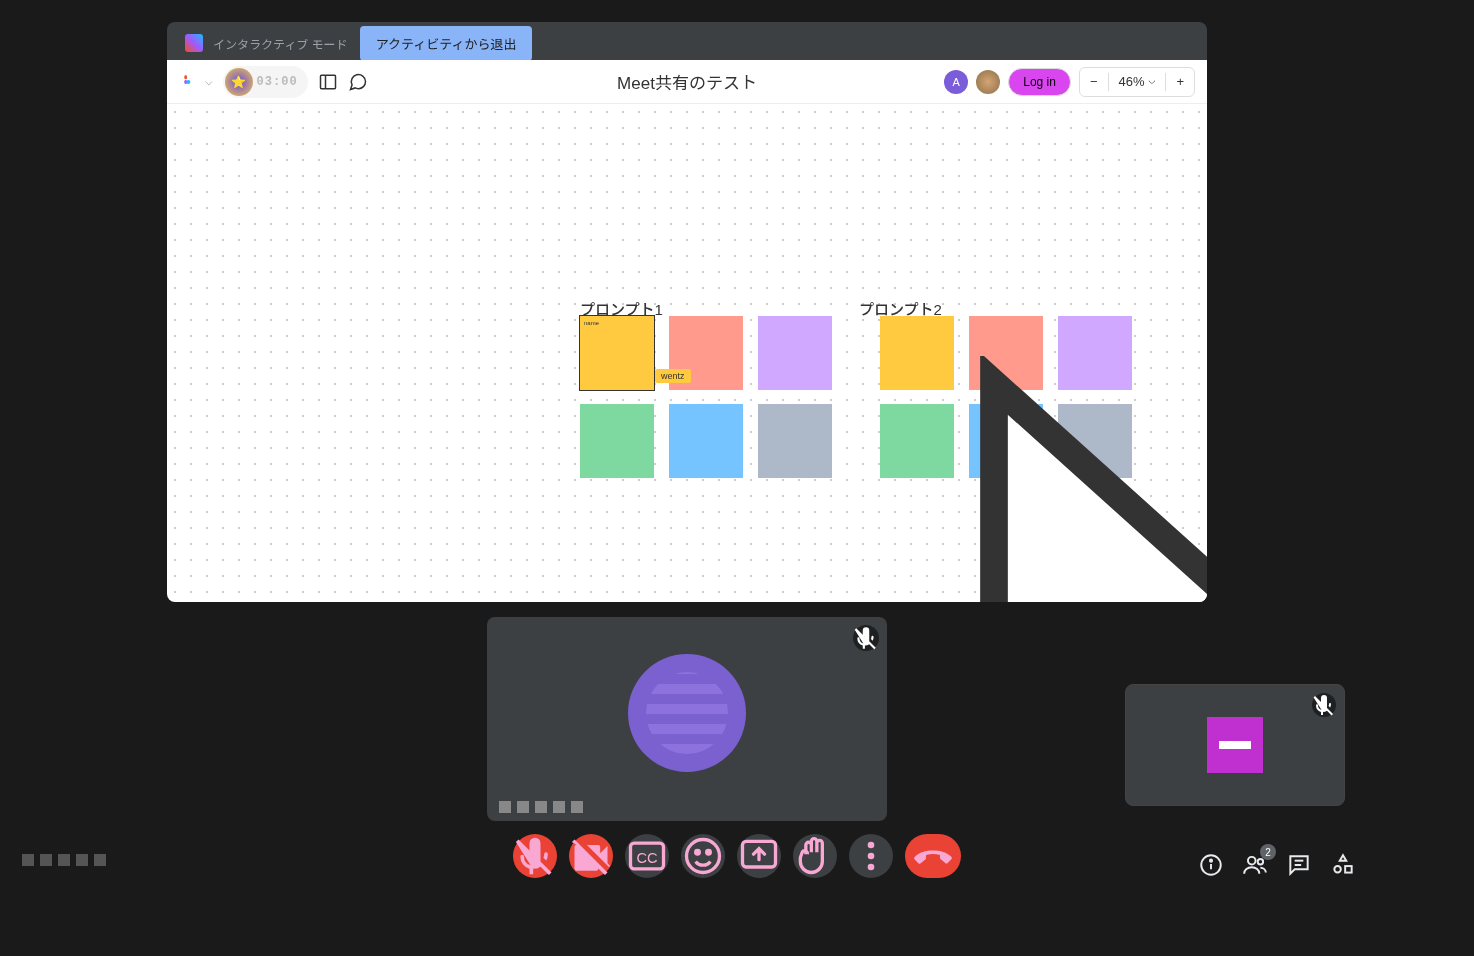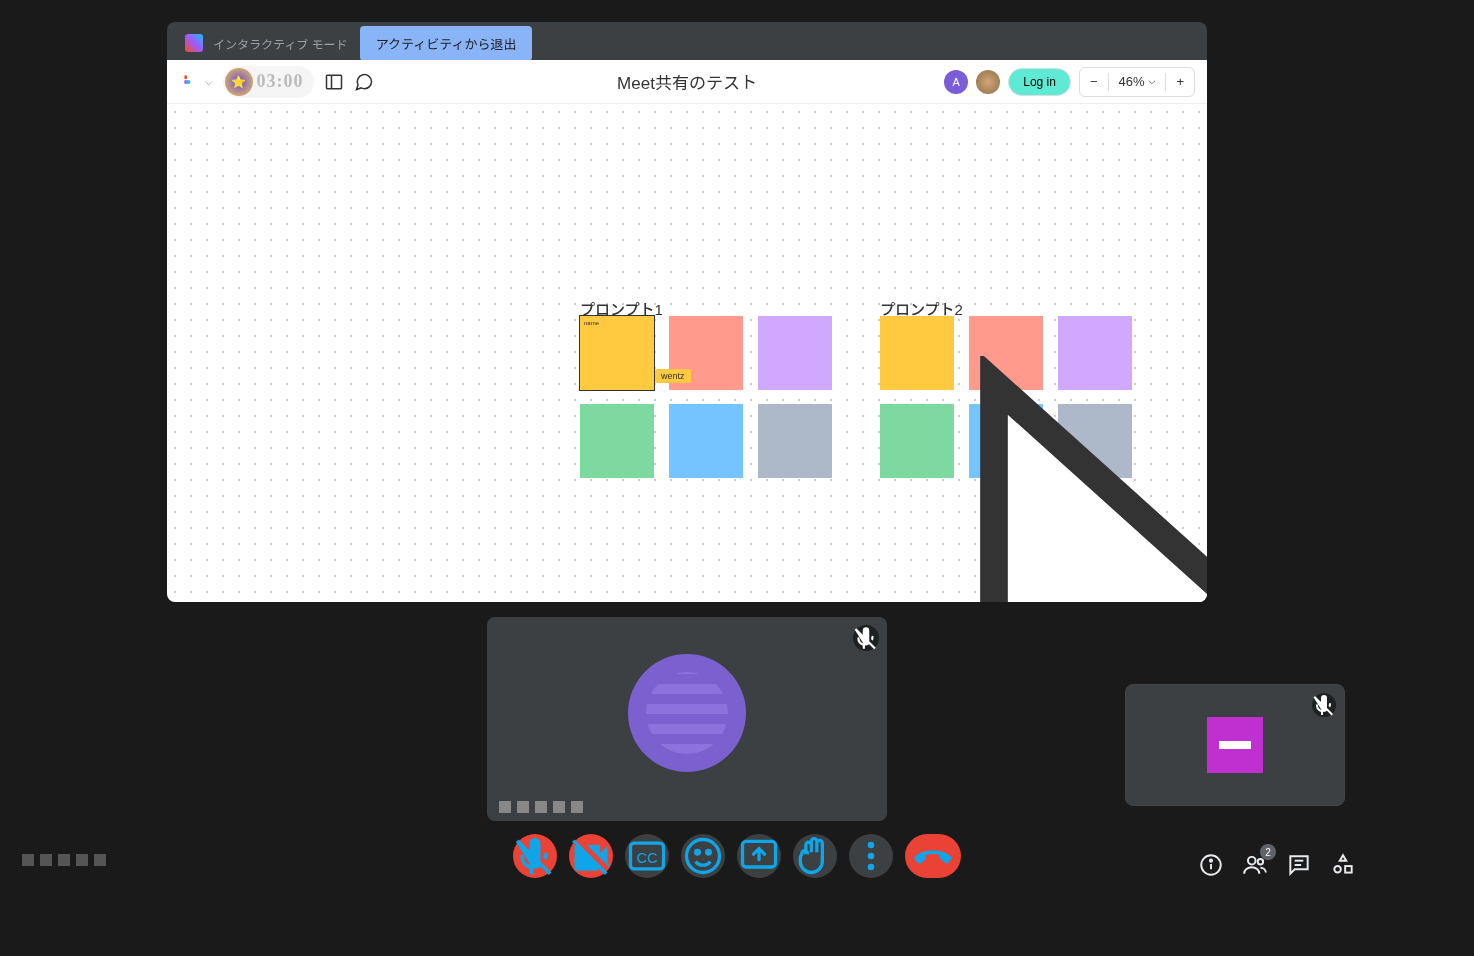--- a/index.html
+++ b/index.html
@@ -9,36 +9,36 @@
 .banner-text{flex:1}
 .pixelated-name{display:inline-block;width:110px;height:16px;background:repeating-linear-gradient(90deg,#666 0,#666 8px,#888 8px,#888 16px,#555 16px,#555 24px);filter:blur(1px);vertical-align:middle;margin:0 4px}
 .mode-text{color:#9aa0a6;margin-right:12px;font-size:12px}
 .exit-btn{background:#8ab4f8;color:#202124;border:none;padding:8px 16px;border-radius:4px;font-size:13px;cursor:pointer}
 .figjam-panel{position:absolute;left:167px;top:60px;width:1040px;height:542px;background:#fff;border-radius:0 0 8px 8px;overflow:hidden}
 .figjam-toolbar{height:44px;display:flex;align-items:center;padding:0 12px;gap:10px;border-bottom:1px solid #eee}
 .fig-app-icon{width:16px;height:16px}
 .fig-chevron{color:#999;font-size:10px}
 .timer-pill{display:flex;align-items:center;background:#f5f5f5;border-radius:20px;padding:2px 10px 2px 2px;gap:4px}
 .timer-icon{width:28px;height:28px;border-radius:50%;background:radial-gradient(circle,#6b4ed9,#f7c948);display:flex;align-items:center;justify-content:center;font-size:12px}
-.timer-text{font-family:Liberation Serif, serif;color:#bbb;font-size:18px;font-weight:bold;letter-spacing:1px}
+.timer-text{font-family:Liberation Mono, monospace;color:#bbb;font-size:12px;font-weight:bold;letter-spacing:1px}
 .tb-icon{width:20px;height:20px;color:#333;cursor:pointer}
 .fig-title{position:absolute;left:50%;transform:translateX(-50%);color:#333;font-size:17px}
 .tb-right{margin-left:auto;display:flex;align-items:center;gap:8px}
 .avatar{width:24px;height:24px;border-radius:50%;display:flex;align-items:center;justify-content:center;font-size:11px;color:#fff}
 .avatar-a{background:#7b5cd9}
 .avatar-photo{background:radial-gradient(circle,#d4a574,#8b6f47)}
-.login-btn{border:1px solid #ddd;background:#5eead4;padding:6px 14px;border-radius:14px;font-size:12px;cursor:pointer}
+.login-btn{border:1px solid #ddd;background:#d946ef;padding:6px 14px;border-radius:14px;font-size:12px;cursor:pointer}
 .zoom-ctrl{border:1px solid #ddd;border-radius:6px;display:flex;align-items:center;height:30px}
 .zoom-seg{padding:0 10px;font-size:13px;color:#333;cursor:pointer;display:flex;align-items:center;gap:4px}
 .zoom-sep{width:1px;height:18px;background:#ddd}
 .canvas{position:relative;width:100%;height:498px;background-image:radial-gradient(#ccc 1px,transparent 1px);background-size:16px 16px;background-position:0 0}
 .theme-title{position:absolute;left:413px;top:148px;font-size:18px;color:#111;font-weight:500}
 .prompt-label{position:absolute;font-size:15px;color:#333;font-weight:500}
 .pl1{left:413px;top:194px}
-.pl2{left:713px;top:194px}
+.pl2{left:692px;top:194px}
 .sticky{position:absolute;width:74px;height:74px}
 .s-yellow{background:#ffc940}
 .s-coral{background:#ff9a8c}
 .s-lav{background:#d1a8ff}
 .s-green{background:#7ed9a0}
 .s-blue{background:#75c3ff}
 .s-gray{background:#adb9c9}
 .g1r1c1{left:413px;top:212px;outline:1px solid #333}
 .g1r1c2{left:502px;top:212px}
 .g1r1c3{left:591px;top:212px}
@@ -58,21 +58,21 @@
 .tile-muted{position:absolute;top:8px;right:8px;width:26px;height:26px;border-radius:50%;background:rgba(0,0,0,.5);display:flex;align-items:center;justify-content:center;color:#fff}
 .pixel-avatar{position:absolute;left:50%;top:50%;transform:translate(-50%,-55%);width:118px;height:118px;background:#7b5cd9;border-radius:50%;image-rendering:pixelated;filter:contrast(.9)}
 .pixel-avatar::before{content:"";position:absolute;inset:18px;background:repeating-linear-gradient(0deg,#9b7cf0 0,#9b7cf0 10px,#7b5cd9 10px,#7b5cd9 20px);border-radius:50%;opacity:.6}
 .tile-name{position:absolute;left:12px;bottom:8px;display:flex;gap:6px}
 .tile-name span{width:12px;height:12px;background:#888}
 .self-tile{position:absolute;right:129px;bottom:150px;width:220px;height:122px;background:#3c4043;border-radius:8px;overflow:hidden;border:1px solid #444}
 .self-muted{position:absolute;top:8px;right:8px;width:24px;height:24px;border-radius:50%;background:rgba(0,0,0,.5);display:flex;align-items:center;justify-content:center;color:#fff}
 .self-avatar{position:absolute;left:50%;top:50%;transform:translate(-50%,-50%);width:56px;height:56px;background:#c030d0;image-rendering:pixelated}
 .self-avatar::after{content:"";position:absolute;left:12px;top:24px;width:32px;height:8px;background:#fff}
 .meet-controls{position:absolute;left:50%;bottom:78px;transform:translateX(-50%);display:flex;gap:12px}
-.ctrl-btn{width:44px;height:44px;border-radius:50%;background:#3c4043;border:none;display:flex;align-items:center;justify-content:center;color:#0ea5e9;cursor:pointer}
+.ctrl-btn{width:44px;height:44px;border-radius:50%;background:#3c4043;border:none;display:flex;align-items:center;justify-content:center;color:#f9a8d4;cursor:pointer}
 .ctrl-btn.red{background:#ea4335}
 .ctrl-btn.hangup{width:56px;border-radius:22px}
 .bottom-right{position:absolute;right:118px;bottom:78px;display:flex;gap:18px;align-items:center}
 .br-icon{width:26px;height:26px;color:#e8eaed;cursor:pointer;position:relative;display:flex;align-items:center;justify-content:center}
 .badge{position:absolute;top:-8px;right:-8px;background:#5f6368;color:#fff;font-size:10px;width:16px;height:16px;border-radius:50%;display:flex;align-items:center;justify-content:center}
 .bottom-left{position:absolute;left:22px;bottom:90px;display:flex;gap:6px}
 .bottom-left span{width:12px;height:12px;background:#555}
 svg{width:100%;height:100%}
 </style>
 </head>

